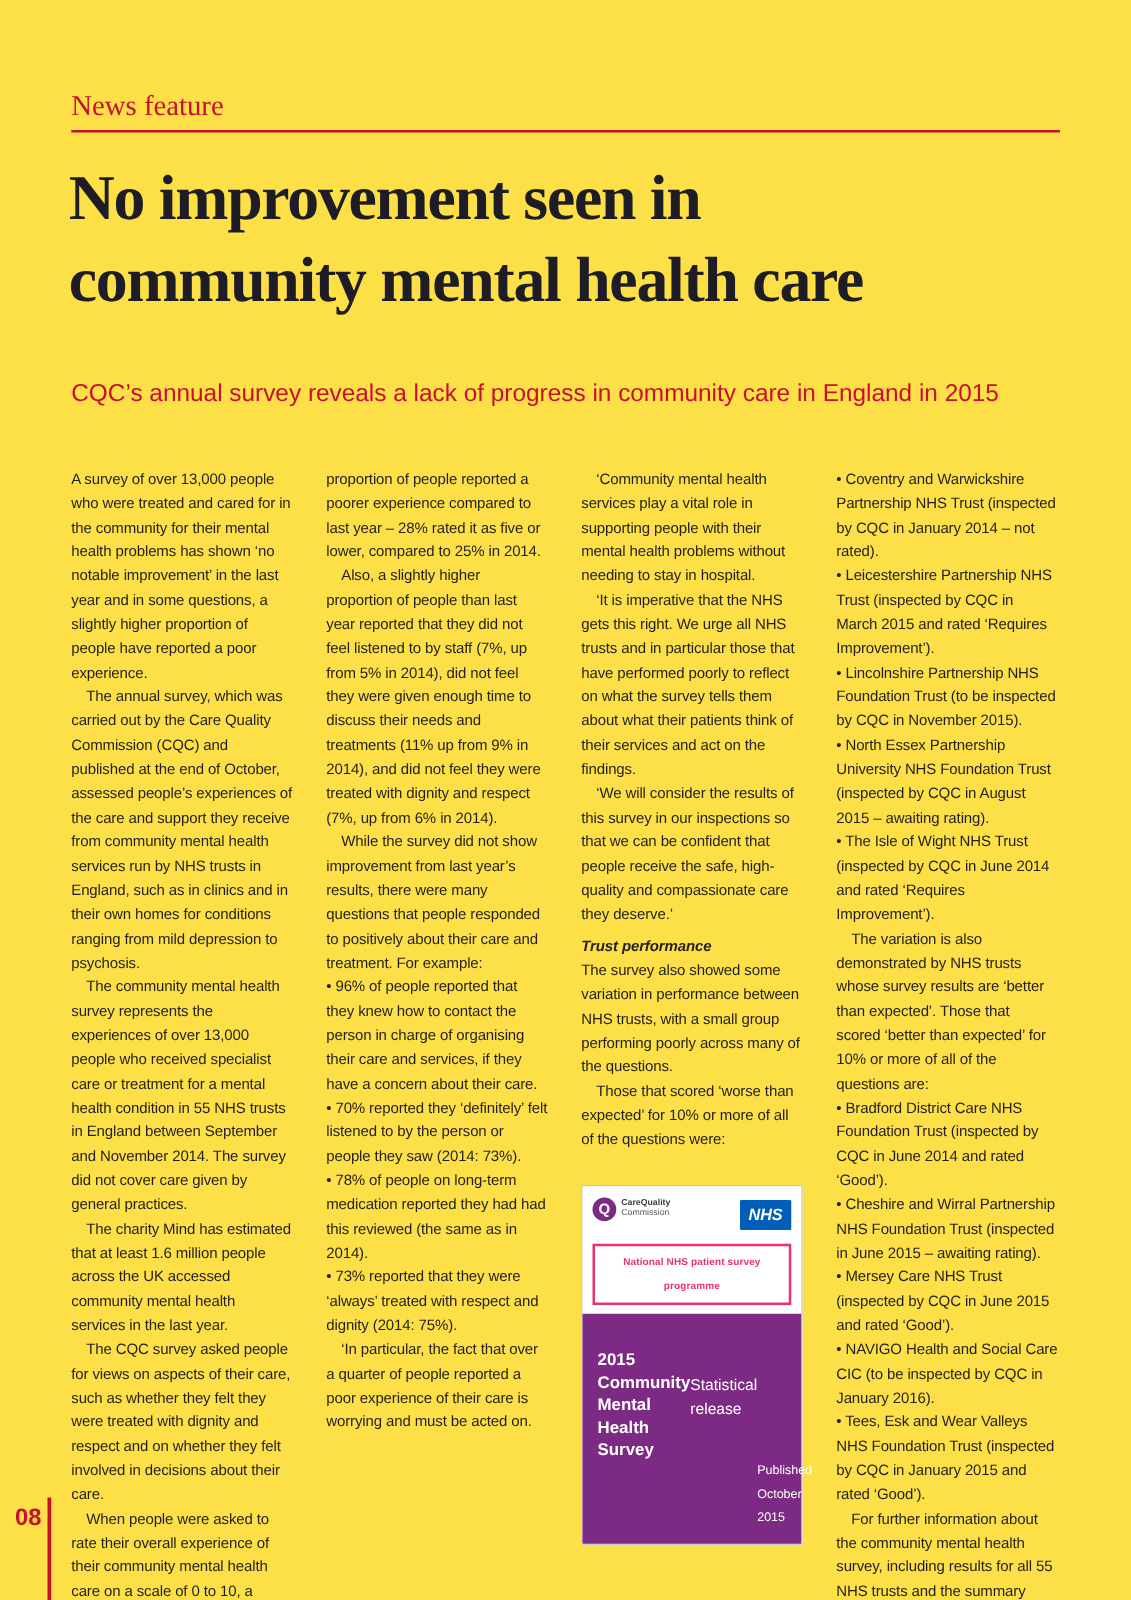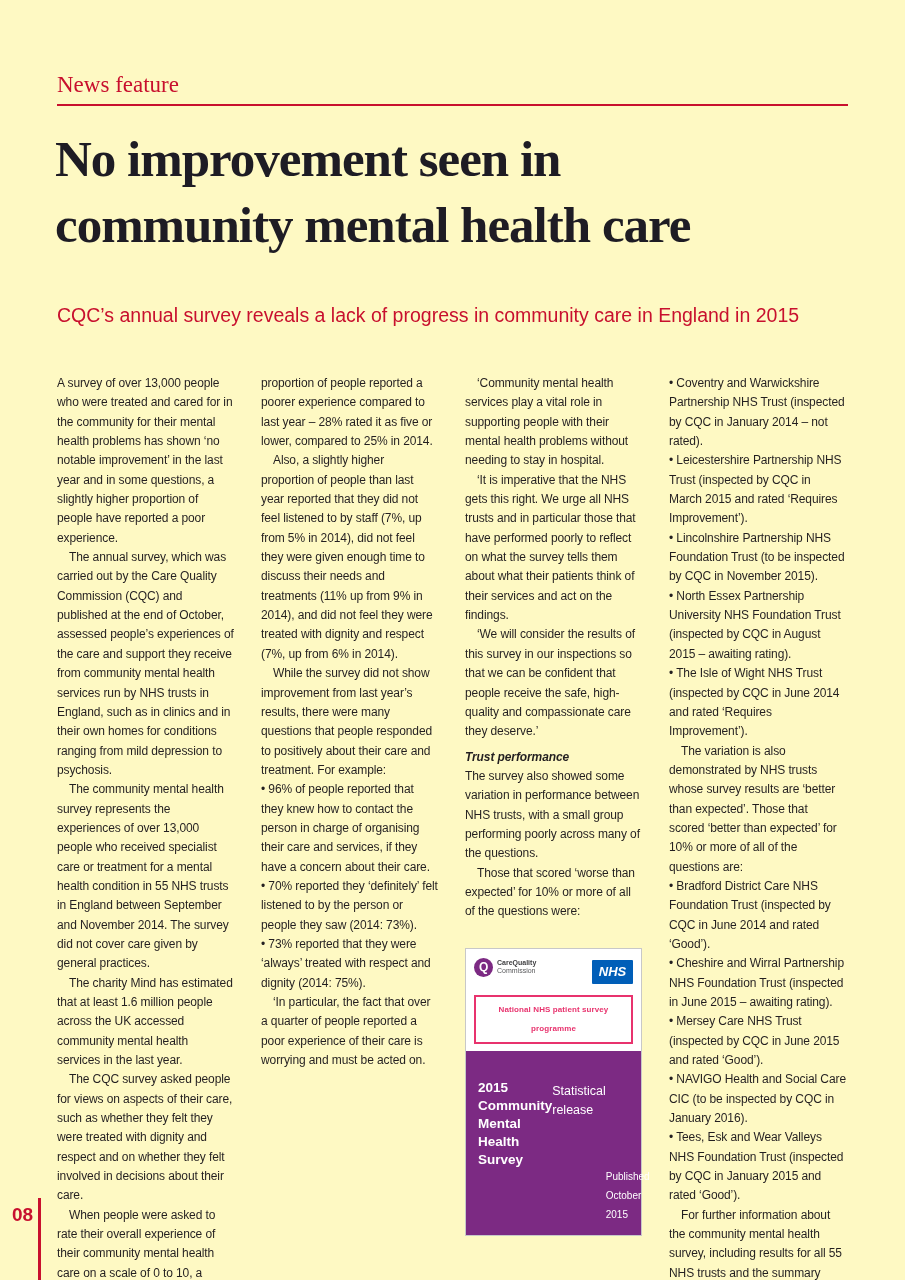--- a/index.html
+++ b/index.html
@@ -1,20 +1,20 @@
 <!DOCTYPE html>
 <html style="--accent-red: #C8102E; --headline-ink: #1E1C24; --body-ink: #231F20; --cover-purple: #7C2A83; --nhs-blue: #005EB8; --survey-pink: #E8336E;"><head>
 <meta charset="utf-8">
 <style>
   html, body { margin: 0; padding: 0; background: #ffffff; }
   .page {
     position: relative;
     width: 905px;
     height: 1280px;
-    background: #fef9c3;
+    background: #fde047;
     overflow: hidden;
     font-family: "Liberation Sans", sans-serif;
     color: var(--body-ink, #231f20);
   }
   .kicker {
     position: absolute; left: 57px; top: 72px;
     font-family: "Liberation Serif", serif;
     font-size: 23px; color: var(--accent-red, #c8102e);
   }
   .kicker-rule {
@@ -86,21 +86,21 @@
     padding: 3px 2px; letter-spacing: 0.1px;
   }
   .cover-purple {
     flex: 1;
     background: var(--cover-purple, #7c2a83);
     color: #ffffff;
     padding: 28px 12px 10px 12px;
     display: flex; 
   }
   .cover-title span { display: block; font-weight: 700; font-size: 13.5px; line-height: 18px; letter-spacing: 0; }
-  .cover-subtitle { margin-top: 3px; font-size: 12.5px; letter-spacing: 0; }
+  .cover-subtitle { margin-top: 20px; font-size: 12.5px; letter-spacing: 0; }
   .cover-published { margin-top: auto; font-size: 10px; letter-spacing: 0; }
 
   
   .folio-rule {
     position: absolute; left: 38px; top: 1198px;
     width: 2.5px; height: 82px;
     background: var(--accent-red, #c8102e);
   }
   .folio {
     position: absolute; left: 12px; top: 1204px;
@@ -131,20 +131,21 @@
         <p class="indent">The charity Mind has estimated that at least 1.6 million people across the UK accessed community mental health services in the last year.</p>
         <p class="indent">The CQC survey asked people for views on aspects of their care, such as whether they felt they were treated with dignity and respect and on whether they felt involved in decisions about their care.</p>
         <p class="indent">When people were asked to rate their overall experience of their community mental health care on a scale of 0 to 10, a higher</p>
       </div>
     <div class="col">
         <p class="para">proportion of people reported a poorer experience compared to last year – 28% rated it as five or lower, compared to 25% in 2014.</p>
         <p class="indent">Also, a slightly higher proportion of people than last year reported that they did not feel listened to by staff (7%, up from 5% in 2014), did not feel they were given enough time to discuss their needs and treatments (11% up from 9% in 2014), and did not feel they were treated with dignity and respect (7%, up from 6% in 2014).</p>
         <p class="indent">While the survey did not show improvement from last year’s results, there were many questions that people responded to positively about their care and treatment. For example:</p>
         <p class="bullet">96% of people reported that they knew how to contact the person in charge of organising their care and services, if they have a concern about their care.</p>
         <p class="bullet">70% reported they ‘definitely’ felt listened to by the person or people they saw (2014: 73%).</p>
+        <p class="bullet">78% of people on long-term medication reported they had had this reviewed (the same as in 2014).</p>
         <p class="bullet">73% reported that they were ‘always’ treated with respect and dignity (2014: 75%).</p>
         <p class="indent">‘In particular, the fact that over a quarter of people reported a poor experience of their care is worrying and must be acted on.</p>
       </div>
     <div class="col">
       <div>
           <p class="indent">‘Community mental health services play a vital role in supporting people with their mental health problems without needing to stay in hospital.</p>
           <p class="indent">‘It is imperative that the NHS gets this right. We urge all NHS trusts and in particular those that have performed poorly to reflect on what the survey tells them about what their patients think of their services and act on the findings.</p>
           <p class="indent">‘We will consider the results of this survey in our inspections so that we can be confident that people receive the safe, high-quality and compassionate care they deserve.’</p>
           <p class="heading">Trust performance</p>
           <p class="para">The survey also showed some variation in performance between NHS trusts, with a small group performing poorly across many of the questions.</p>

